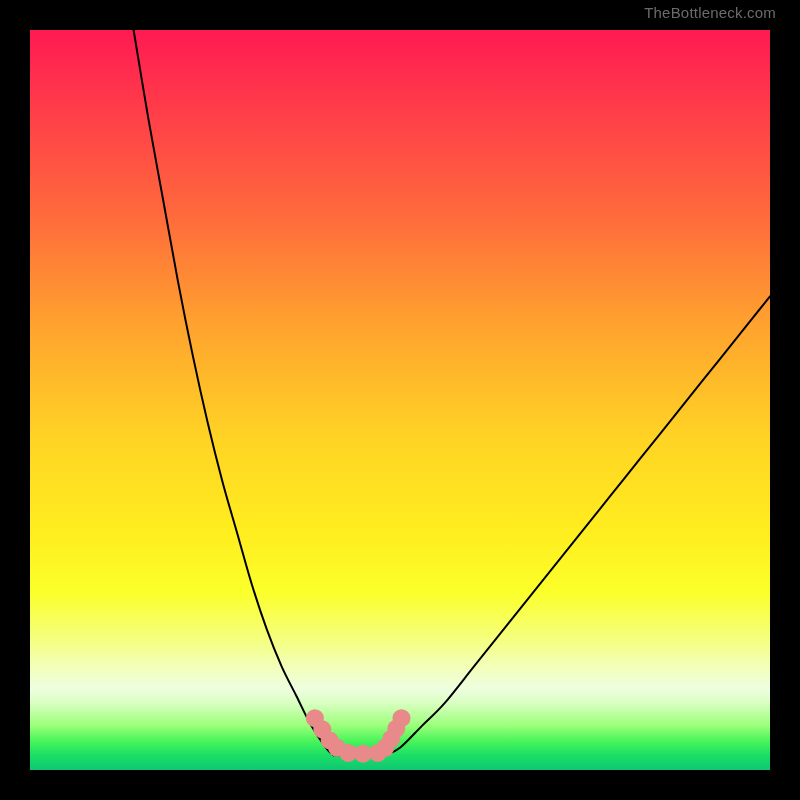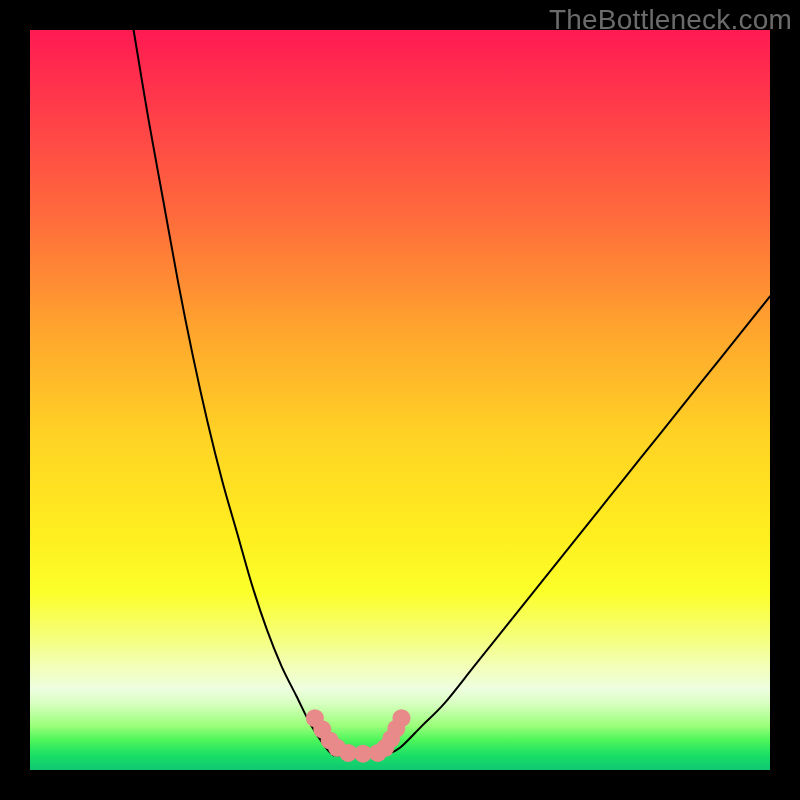--- a/index.html
+++ b/index.html
@@ -41,23 +41,23 @@
       #d8ffc0 91%,
       #9bff7a 94%,
       #4cf55a 96%,
       #1adf66 98%,
       #0fc772 100%
     );
   }
   .watermark {
     position: absolute;
     top: 4px;
-    right: 8px;
+    right: 24px;
     color: #6b6b6b;
-    font-size: 28px;
+    font-size: 15px;
     font-weight: 500;
     letter-spacing: 0.2px;
   }
   svg.curves {
     position: absolute;
     left: 0;
     top: 0;
     width: 740px;
     height: 740px;
     overflow: visible;

